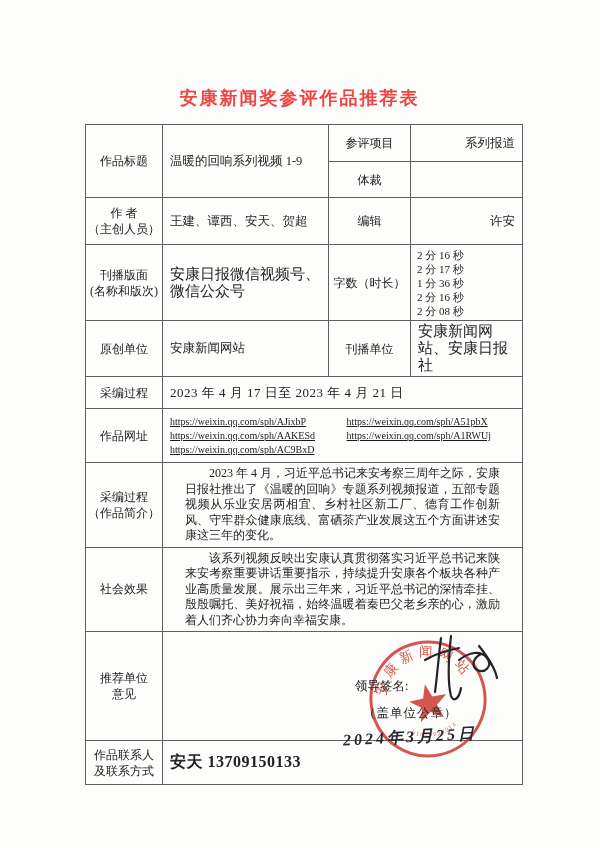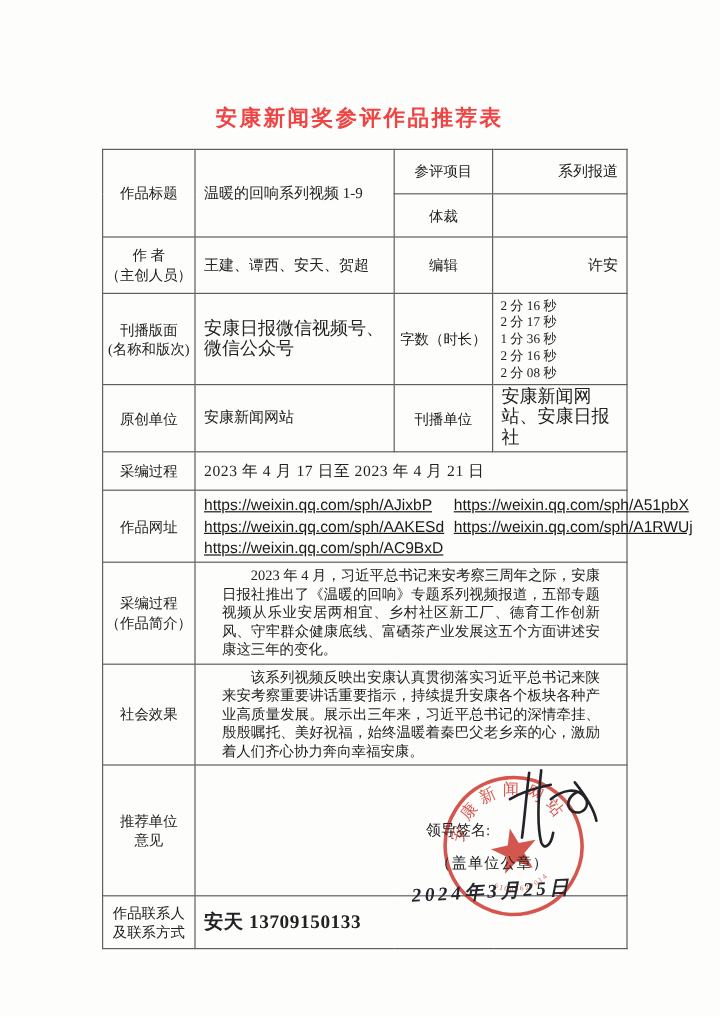--- a/index.html
+++ b/index.html
@@ -50,22 +50,22 @@
   .wide-val { font-size: 15px; line-height: 17px; }
   .date-val { font-size: 13px; letter-spacing: 0.5px; }
   .urls {
     display: grid;
     grid-template-columns: 1fr 1fr;
     column-gap: 8px;
     row-gap: 3px;
     padding: 2px 0;
   }
   .urls a {
-    font-family: Liberation Sans, sans-serif;
-    font-size: 13px;
+    font-family: Liberation Serif, serif;
+    font-size: 10px;
     color: #1a1a1a;
     text-decoration: underline;
     white-space: nowrap;
   }
   td.para {
     font-size: 12px;
     line-height: 15.5px;
     text-align: justify;
     text-indent: 2em;
     padding: 3px 22px;

